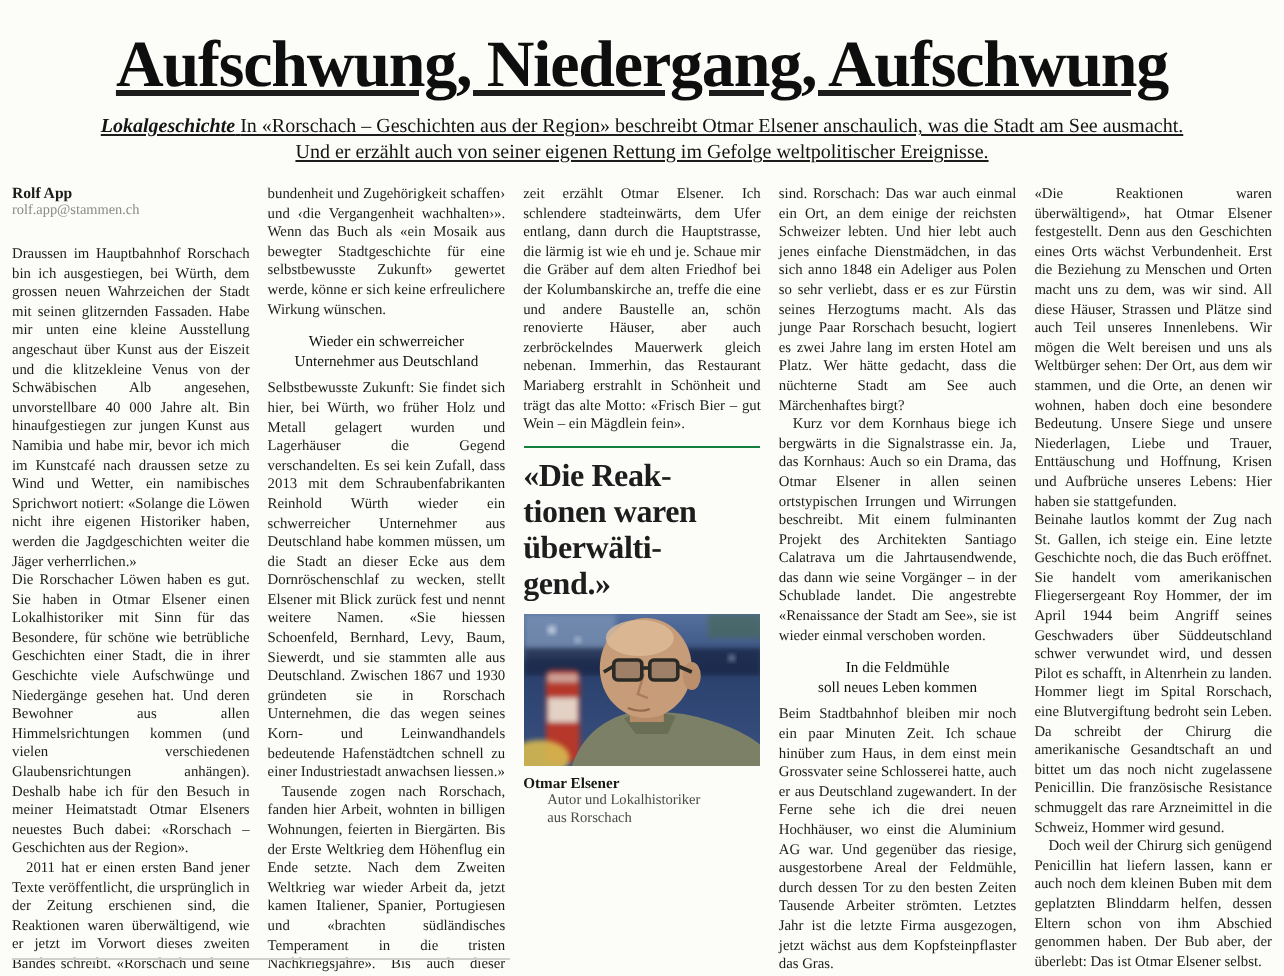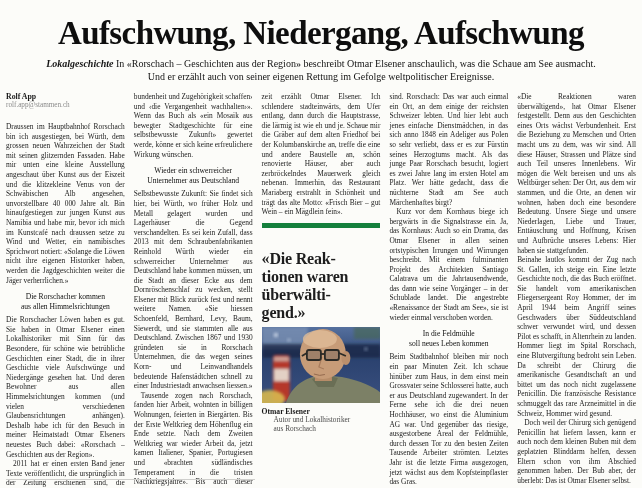--- a/index.html
+++ b/index.html
@@ -2,21 +2,21 @@
 <html lang="de"><head>
 <meta charset="utf-8">
 <style>
   html,body{margin:0;padding:0;background:#e9e9e7;}
   .page{
     position:relative;width:642px;height:488px;margin:0 auto;
     background:#fcfcf9;overflow:hidden;
     font-family:"Liberation Serif", serif;color:#1c1c1c;
   }
   
-  .head{ text-align:center; padding-top:12px; }
+  .head{ text-align:center; padding-top:12px;text-decoration:underline; }
   .headline{
     margin:2px 0 0 0;font-size:33px;line-height:38px;font-weight:700;
     letter-spacing:-0.6px;color:#0e0e0e;
   }
   .standfirst{
     margin:5px 26px 0 26px;font-size:10px;line-height:13px;color:#141414;
     text-align:center;
   }
   .kicker{font-weight:700;font-style:italic;}
   .standfirst-text{white-space:pre-line;}
@@ -33,21 +33,21 @@
   .col p.ind{text-indent:7px;}
   .byline{margin:0 0 12px 0;}
   .byline-author{font-size:7.8px;font-weight:700;line-height:9px;}
   .byline-email{font-size:7.2px;line-height:9px;color:#8a8a8a;}
   .subhead{
     margin:7px 0 4px 0;font-size:7.6px;line-height:9.6px;font-weight:400;
     text-align:center;white-space:pre-line;color:#101010;
   }
   
   .pullquote{
-    margin:6px 0 5px 0;border-top:5px solid #15803d;padding-top:22px;
+    margin:6px 0 5px 0;border-top:1px solid #15803d;padding-top:6px;
     font-size:16px;line-height:18px;font-weight:700;letter-spacing:-0.2px;
     color:#1d1d1d;white-space:pre-line;
   }
   
   .photo{margin:2px 0 0 0;line-height:0;}
   .photo svg{width:100%;height:76px;display:block;}
   .caption{margin-top:4px;}
   .caption-name{font-size:7.6px;font-weight:700;line-height:9px;color:#171717;}
   .caption-role{font-size:7.3px;line-height:8.8px;color:#4a4a4a;white-space:pre-line;margin-left:12px;}
   
@@ -55,33 +55,31 @@
     position:absolute;left:6px;top:479px;width:249px;height:1px;background:#cfcfcc;
   }
 </style>
 </head>
 <body>
 
 <div class="page">
 
   <div class="head">
     <h1 class="headline">Aufschwung, Niedergang, Aufschwung</h1>
-    <p class="standfirst"><span class="kicker">Lokalgeschichte</span>&nbsp;<span class="standfirst-text">In «Rorschach – Geschichten aus der Region» beschreibt Otmar Elsener anschaulich, was die Schaue am See ausmacht.
+    <p class="standfirst"><span class="kicker">Lokalgeschichte</span>&nbsp;<span class="standfirst-text">In «Rorschach – Geschichten aus der Region» beschreibt Otmar Elsener anschaulich, was die Stadt am See ausmacht.
 Und er erzählt auch von seiner eigenen Rettung im Gefolge weltpolitischer Ereignisse.</span></p>
   </div>
 
   <div class="columns">
     <div class="col">
         <div class="byline">
           <div class="byline-author">Rolf App</div>
           <div class="byline-email">rolf.app@stammen.ch</div>
         </div>
         <p class="para">Draussen im Hauptbahnhof Rorschach bin ich ausgestiegen, bei Würth, dem grossen neuen Wahrzeichen der Stadt mit seinen glitzernden Fassaden. Habe mir unten eine kleine Ausstellung angeschaut über Kunst aus der Eiszeit und die klitzekleine Venus von der Schwäbischen Alb angesehen, unvorstellbare 40 000 Jahre alt. Bin hinaufgestiegen zur jungen Kunst aus Namibia und habe mir, bevor ich mich im Kunstcafé nach draussen setze zu Wind und Wetter, ein namibisches Sprichwort notiert: «Solange die Löwen nicht ihre eigenen Historiker haben, werden die Jagdgeschichten weiter die Jäger verherrlichen.»</p>
-        <div class="subhead">Die Rorschacher kommen
-aus allen Himmelsrichtungen</div>
         <p class="para">Die Rorschacher Löwen haben es gut. Sie haben in Otmar Elsener einen Lokalhistoriker mit Sinn für das Besondere, für schöne wie betrübliche Geschichten einer Stadt, die in ihrer Geschichte viele Aufschwünge und Niedergänge gesehen hat. Und deren Bewohner aus allen Himmelsrichtungen kommen (und vielen verschiedenen Glaubensrichtungen anhängen). Deshalb habe ich für den Besuch in meiner Heimatstadt Otmar Elseners neuestes Buch dabei: «Rorschach – Geschichten aus der Region».</p>
         <p class="para ind">2011 hat er einen ersten Band jener Texte veröffentlicht, die ursprünglich in der Zeitung erschienen sind, die Reaktionen waren überwältigend, wie er jetzt im Vorwort dieses zweiten Bandes schreibt. «Rorschach und seine Region im Herzen, oft längst anderswo lebend», hätten ihm Leserinnen und Leser ihre persönlichen Erinnerungen geschildert, und betont, «wie die Geschichten – um zwei Briefausschnitte zu zitieren – ‹Ver-</p>
       </div>
     <div class="col">
         <p class="para">bundenheit und Zugehörigkeit schaffen› und ‹die Vergangenheit wachhalten›». Wenn das Buch als «ein Mosaik aus bewegter Stadtgeschichte für eine selbstbewusste Zukunft» gewertet werde, könne er sich keine erfreulichere Wirkung wünschen.</p>
         <div class="subhead">Wieder ein schwerreicher
 Unternehmer aus Deutschland</div>
         <p class="para">Selbstbewusste Zukunft: Sie findet sich hier, bei Würth, wo früher Holz und Metall gelagert wurden und Lagerhäuser die Gegend verschandelten. Es sei kein Zufall, dass 2013 mit dem Schraubenfabrikanten Reinhold Würth wieder ein schwerreicher Unternehmer aus Deutschland habe kommen müssen, um die Stadt an dieser Ecke aus dem Dornröschenschlaf zu wecken, stellt Elsener mit Blick zurück fest und nennt weitere Namen. «Sie hiessen Schoenfeld, Bernhard, Levy, Baum, Siewerdt, und sie stammten alle aus Deutschland. Zwischen 1867 und 1930 gründeten sie in Rorschach Unternehmen, die das wegen seines Korn- und Leinwandhandels bedeutende Hafenstädtchen schnell zu einer Industriestadt anwachsen liessen.»</p>
         <p class="para ind">Tausende zogen nach Rorschach, fanden hier Arbeit, wohnten in billigen Wohnungen, feierten in Biergärten. Bis der Erste Weltkrieg dem Höhenflug ein Ende setzte. Nach dem Zweiten Weltkrieg war wieder Arbeit da, jetzt kamen Italiener, Spanier, Portugiesen und «brachten südländisches Temperament in die tristen Nachkriegsjahre». Bis auch dieser Höhenflug an sein Ende kam.</p>
         <p class="para ind">Ich schaue hinaus auf den See, der bei diesem regnerischen Wetter grenzenlos zu sein scheint. Nicht einmal das gegenüberliegende Ufer ist zu erkennen, das wir damals, 1963, übers gefrorene Eis erreicht haben. Auch von diesem einzigartigen Moment in unserer Lebens-</p>

